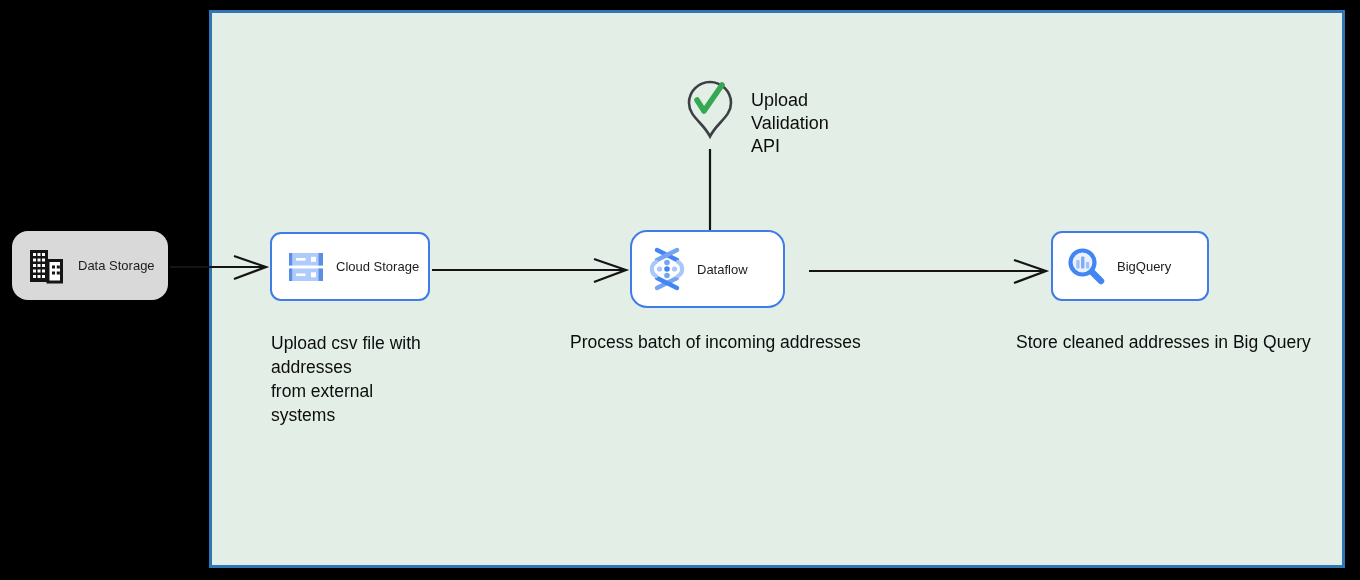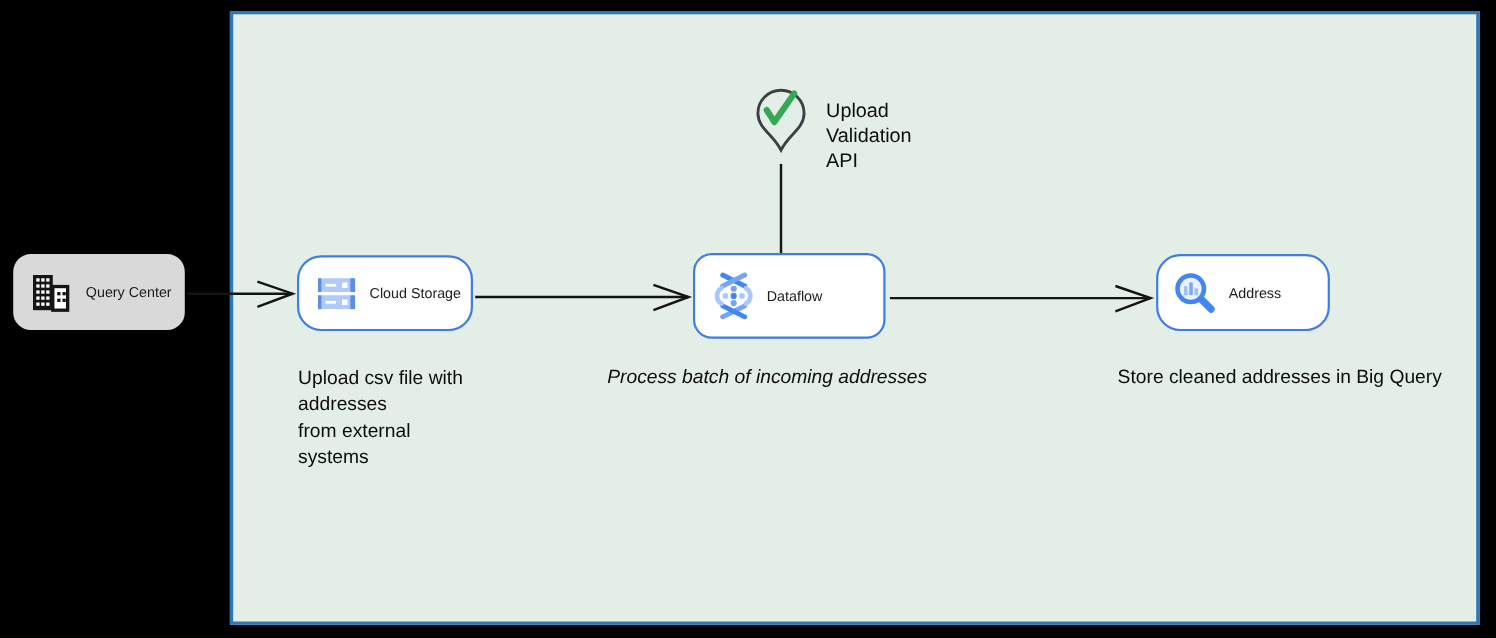--- a/index.html
+++ b/index.html
@@ -29,33 +29,33 @@
     box-sizing:border-box; z-index:3;
   }
   .node .nicon { display:flex; align-items:center; justify-content:center; flex:0 0 auto; }
   .node .node-label { font-size:13px; color:#1c1c1c; white-space:nowrap; }
 
   [data-name="node-data-center"] {
     left:12px; top:231px; width:156px; height:69px;
     background:#d9d9d9; border-radius:16px;
     padding:0 8px 0 16px; gap:14px;
   }
-  .gcp-node { background:#ffffff; border:2.5px solid #3f7ce8; border-radius:22px; }
+  .gcp-node { background:#ffffff; border:2.5px solid #3f7ce8; border-radius:11px; }
   [data-name="node-cloud-storage"] { left:270px; top:232px; width:160px; height:69px; padding:0 8px 0 17px; gap:13px; }
-  [data-name="node-dataflow"]      { left:630px; top:230px; width:175px; height:78px; padding:0 23px 0 15px; gap:10px; border-radius:17px; }
+  [data-name="node-dataflow"]      { left:630px; top:230px; width:155px; height:78px; padding:0 23px 0 15px; gap:10px; border-radius:17px; }
   [data-name="node-bigquery"]      { left:1051px; top:231px; width:158px; height:70px; padding:0 8px 0 13px; gap:11px; }
 
   
   .caption {
     position:absolute; z-index:3;
     font-size:17.5px; line-height:24px; color:#0d0d0d;
     white-space:pre-line;
   }
   [data-name="caption-cloud-storage"] { left:271px; top:331px; width:210px; }
-  [data-name="caption-dataflow"]      { left:552px; top:330px;font-style:italic; }
+  [data-name="caption-dataflow"]      { left:570px; top:330px; }
   [data-name="caption-bigquery"]      { left:1016px; top:330px; }
 
   
   [data-name="address-validation-annotation"] { position:absolute; left:0; top:0; z-index:3; }
   .pin-wrap { position:absolute; left:686px; top:79px; width:48px; height:60px; }
   .annotation-label {
     position:absolute; left:751px; top:89px;
     font-size:18px; line-height:23px; color:#0d0d0d;
     white-space:pre-line;
   }
@@ -106,21 +106,21 @@
         </g>
         <rect x="20" y="12.5" width="13.5" height="21.5" fill="#ffffff" stroke="#151515" stroke-width="3"></rect>
         <g fill="#151515">
           <rect x="24" y="17.5" width="3" height="3"></rect>
             <rect x="28.8" y="17.5" width="3" height="3"></rect>
           <rect x="24" y="23.5" width="3" height="3"></rect>
             <rect x="28.8" y="23.5" width="3" height="3"></rect>
         </g>
       </svg>
     </span>
-    <span class="node-label" data-name="node-label">Query Center</span>
+    <span class="node-label" data-name="node-label">Data Storage</span>
   </div>
 
   <div class="node gcp-node" data-name="node-cloud-storage">
     <span class="nicon" data-name="cloud-storage-icon">
       <svg width="34" height="30" viewBox="0 0 34 30">
         <g>
           <rect x="0" y="1" width="34" height="12.5" rx="1" fill="#aecbfa"></rect>
           <rect x="0" y="1" width="3.2" height="12.5" fill="#5c8ee6"></rect>
           <rect x="29.5" y="1" width="4.5" height="12.5" fill="#5c8ee6"></rect>
           <rect x="7" y="6" width="9.5" height="2.6" fill="#ffffff"></rect>
@@ -166,21 +166,21 @@
       <svg width="40" height="40" viewBox="0 0 40 40">
         <line x1="25.5" y1="25.5" x2="35" y2="35" stroke="#4285f4" stroke-width="6.5" stroke-linecap="round"></line>
         <circle cx="16.5" cy="16.5" r="12" fill="#eaf1fc" stroke="#4285f4" stroke-width="4.2"></circle>
         <g fill="#9ec1f7">
           <rect x="10.3" y="14" width="3.3" height="8.5" rx="1"></rect>
           <rect x="15.1" y="10.5" width="3.3" height="12" rx="1" fill="#7fa9f5"></rect>
           <rect x="19.9" y="16" width="3.3" height="6.5" rx="1"></rect>
         </g>
       </svg>
     </span>
-    <span class="node-label" data-name="node-label">Address</span>
+    <span class="node-label" data-name="node-label">BigQuery</span>
   </div>
 
   <div data-name="address-validation-annotation">
     <span class="pin-wrap" data-name="map-pin-check-icon">
       <svg width="48" height="60" viewBox="0 0 48 60">
         <path d="M24 3 C12.4 3 3 12.4 3 24 C3 32.2 8 37.6 14 44 C18 48.3 21.5 52.6 24 57.5 C26.5 52.6 30 48.3 34 44 C40 37.6 45 32.2 45 24 C45 12.4 35.6 3 24 3 Z" fill="none" stroke="#3c4043" stroke-width="2.6"></path>
         <polyline points="11,21 18,32 36,6" fill="none" stroke="#34a853" stroke-width="5.6" stroke-linecap="round" stroke-linejoin="round"></polyline>
       </svg>
     </span>
     <div class="annotation-label" data-name="annotation-label">Upload Validation

